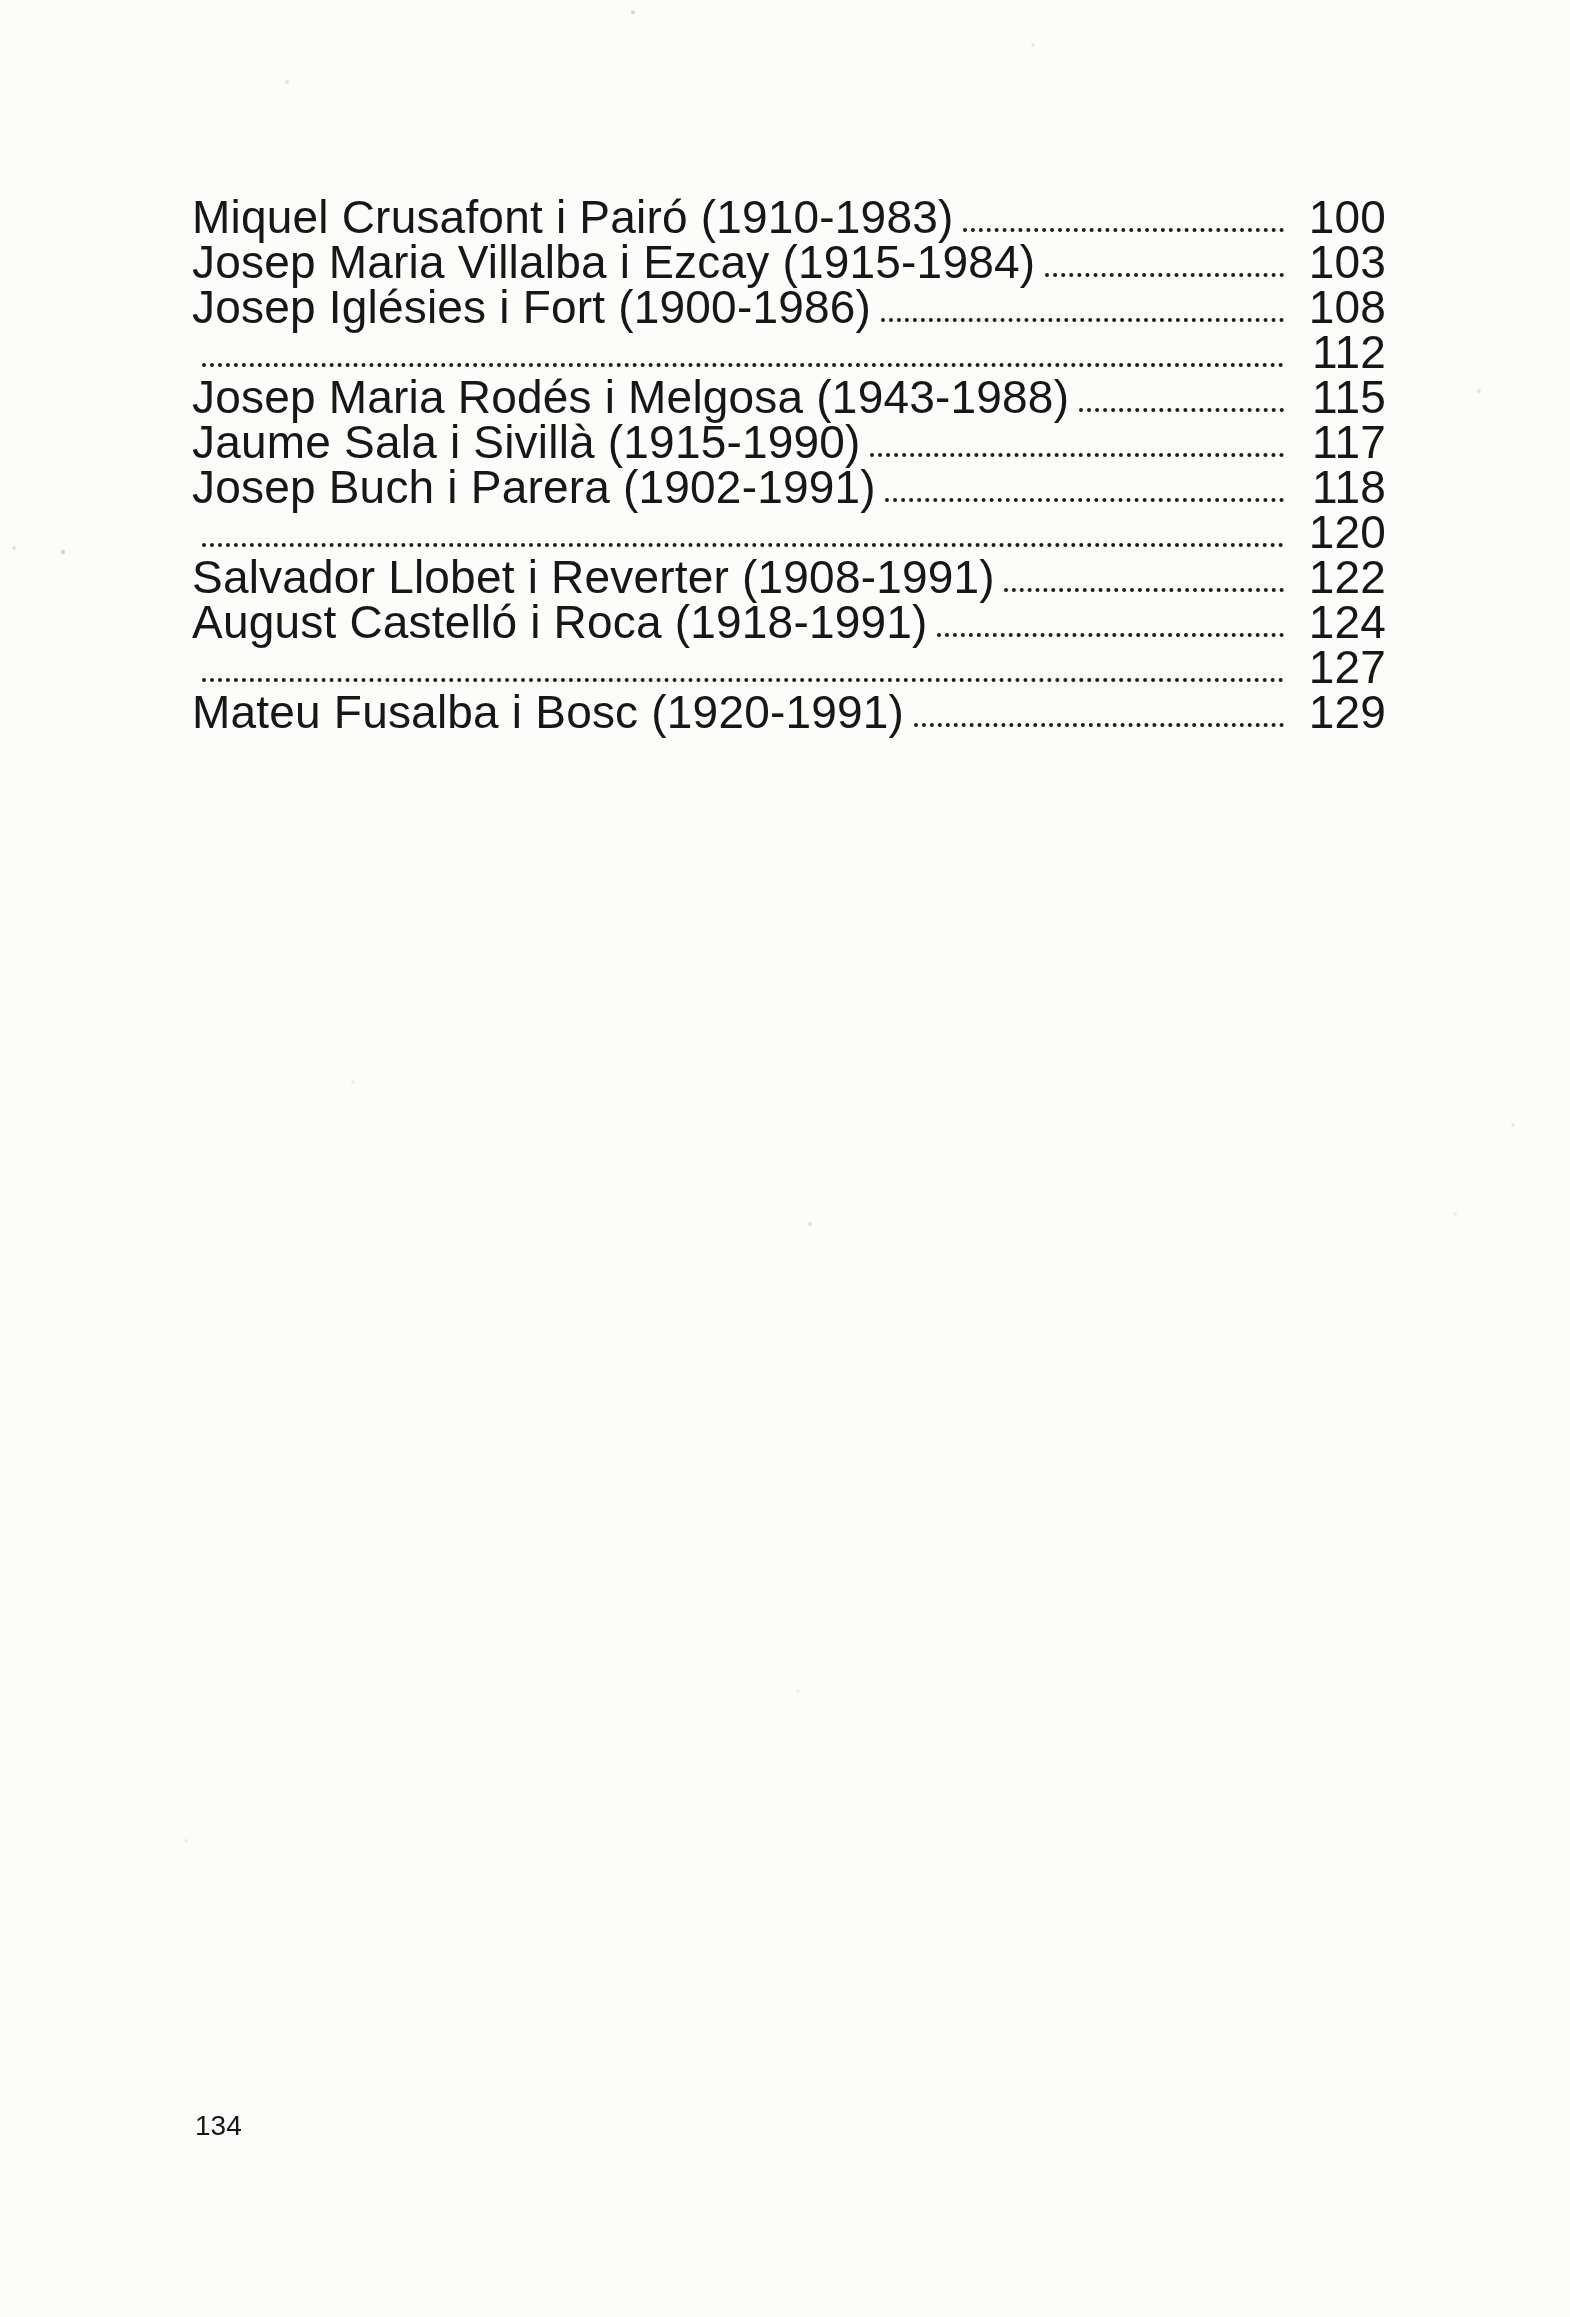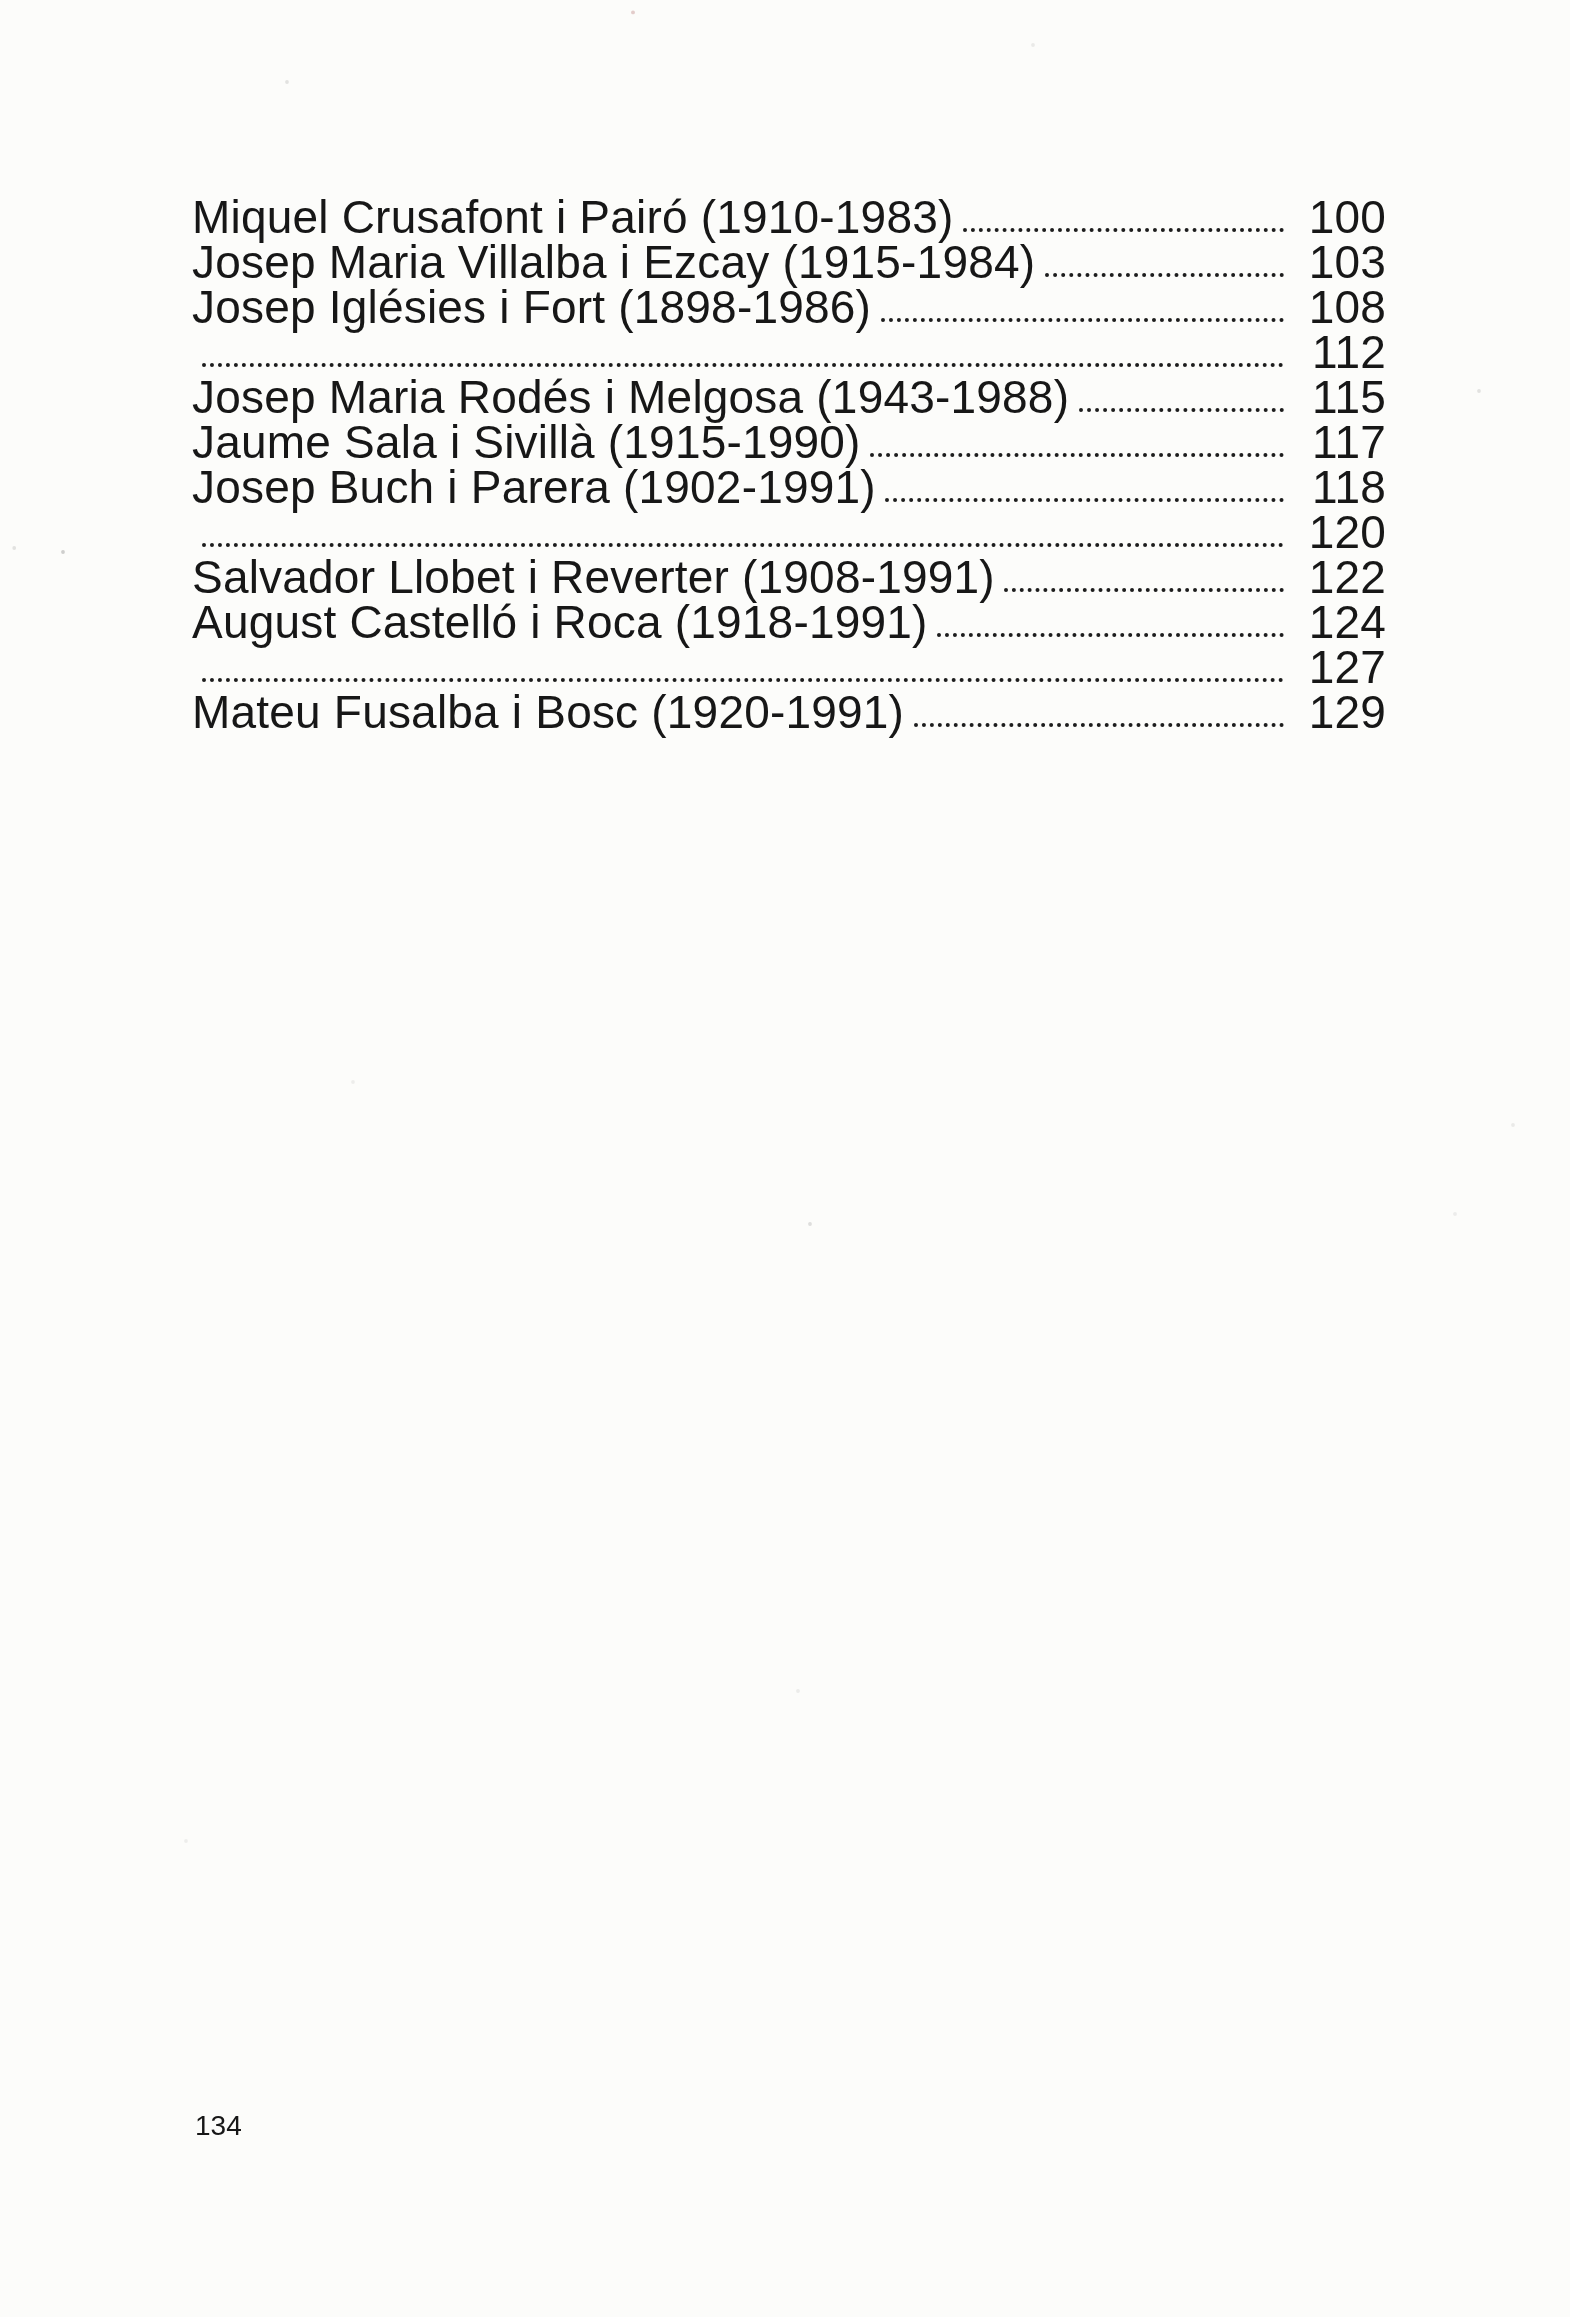--- a/index.html
+++ b/index.html
@@ -89,21 +89,21 @@
   </div>
 
   <div class="entry">
     <span class="entry-name">Josep Maria Villalba i Ezcay (1915-1984)</span>
     <span class="leader"></span>
     <span class="entry-page">103</span>
   </div>
 
 
   <div class="entry">
-    <span class="entry-name">Josep Iglésies i Fort (1898-1986)</span>
+    <span class="entry-name">Josep Iglésies i Fort (1900-1986)</span>
     <span class="leader"></span>
     <span class="entry-page">108</span>
   </div>
 
   <div class="entry">
     <span class="leader"></span>
     <span class="entry-page">112</span>
   </div>
 
   <div class="entry">

